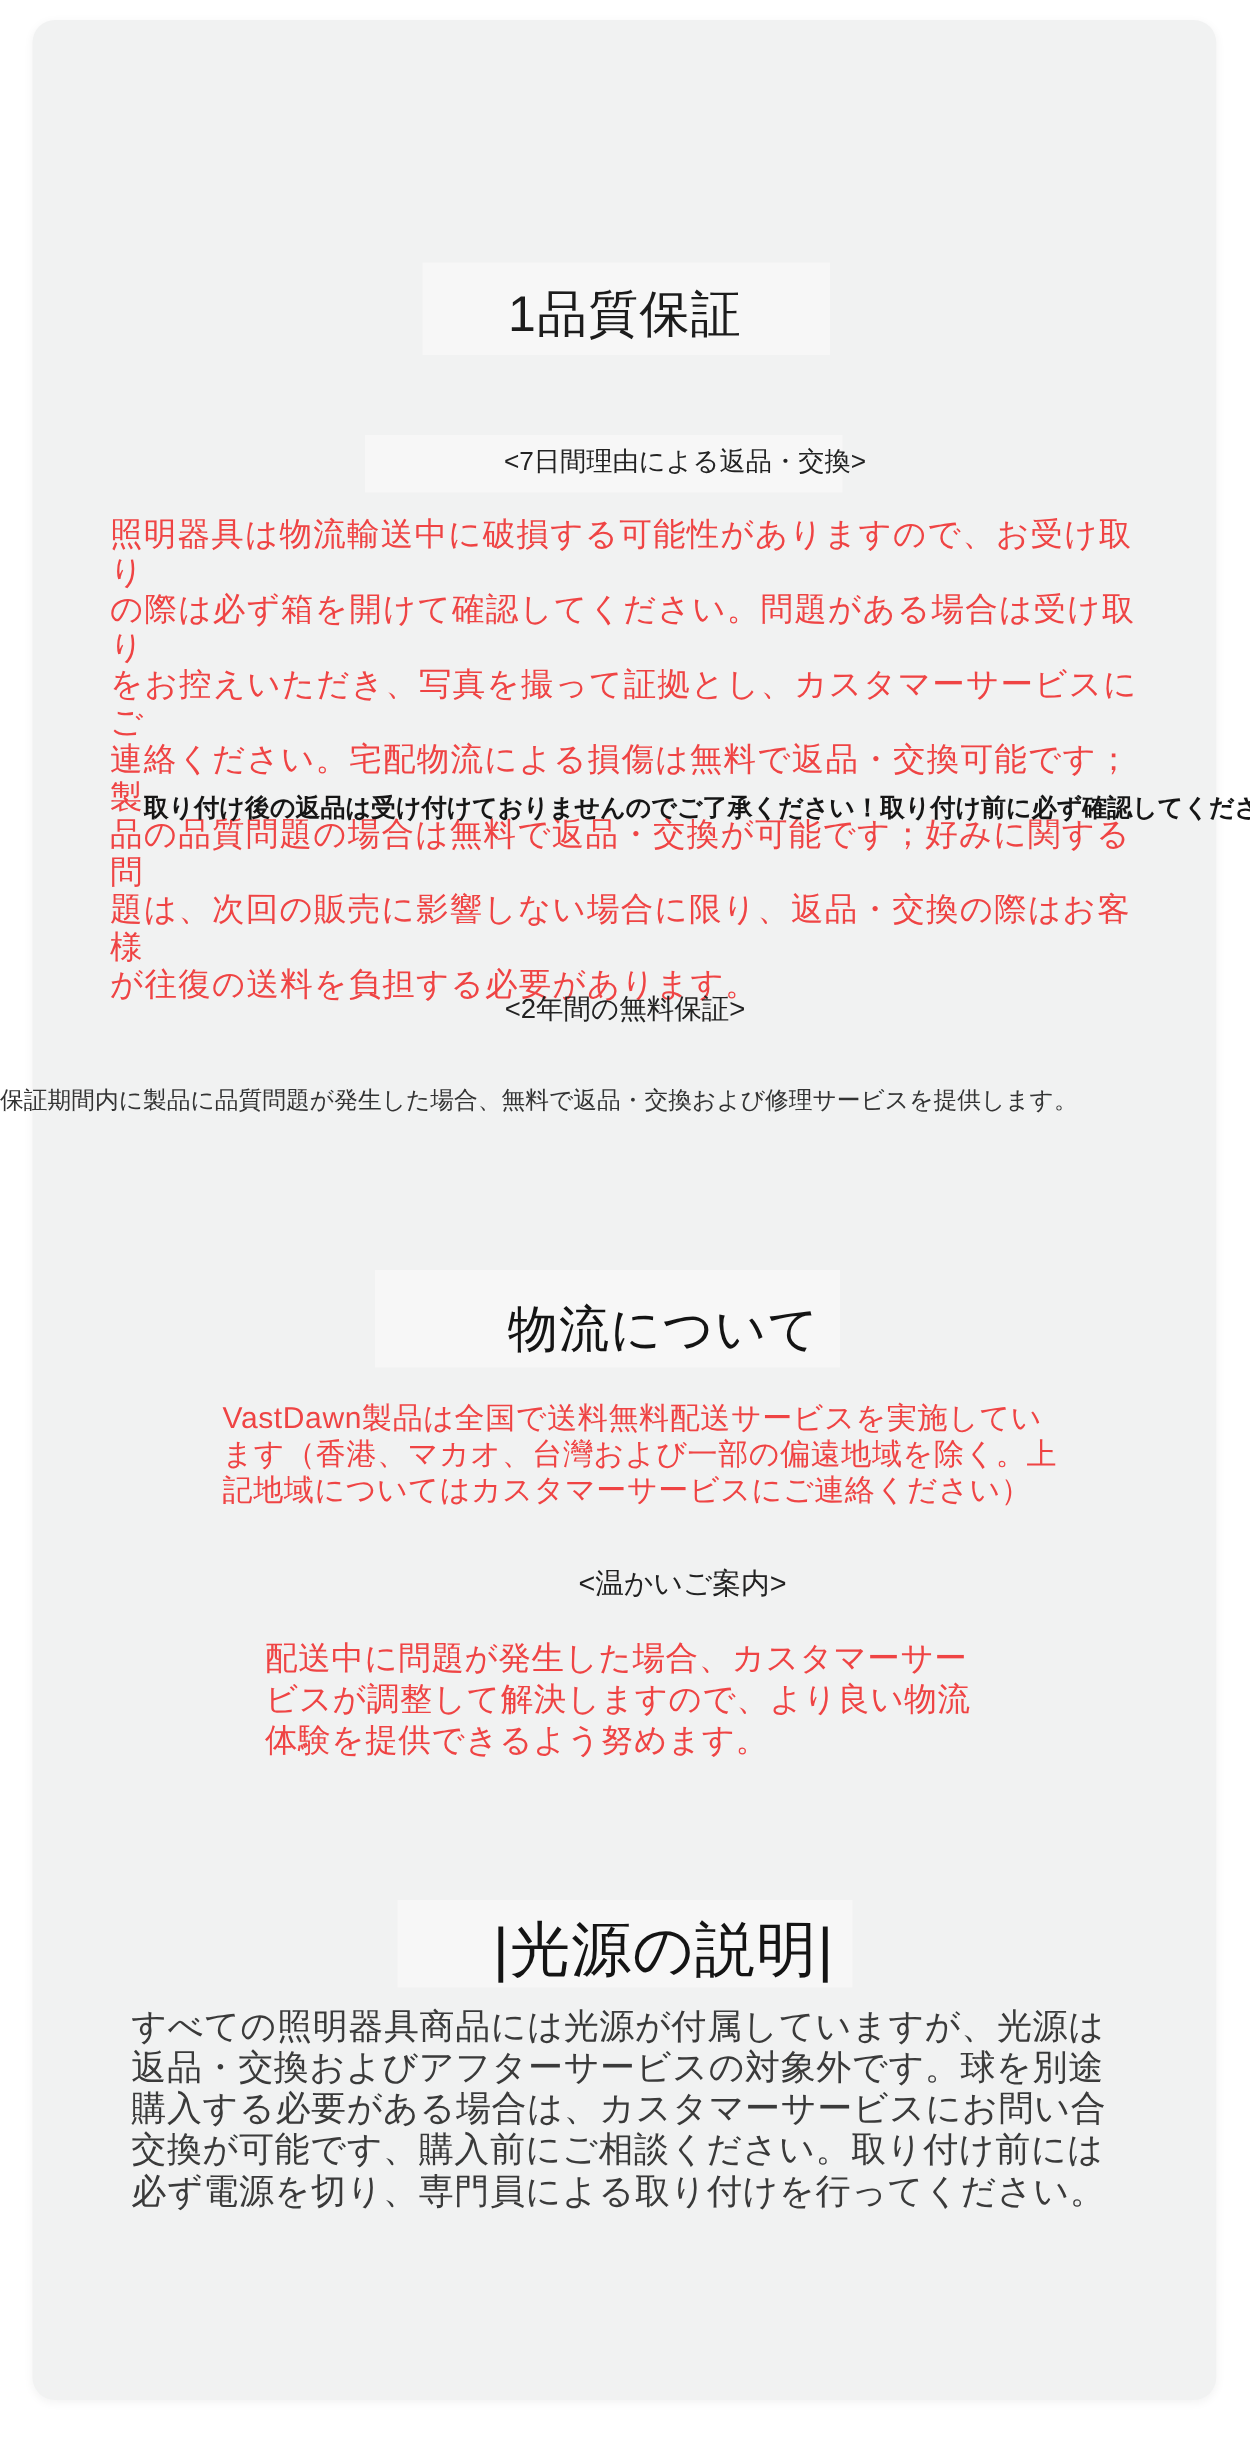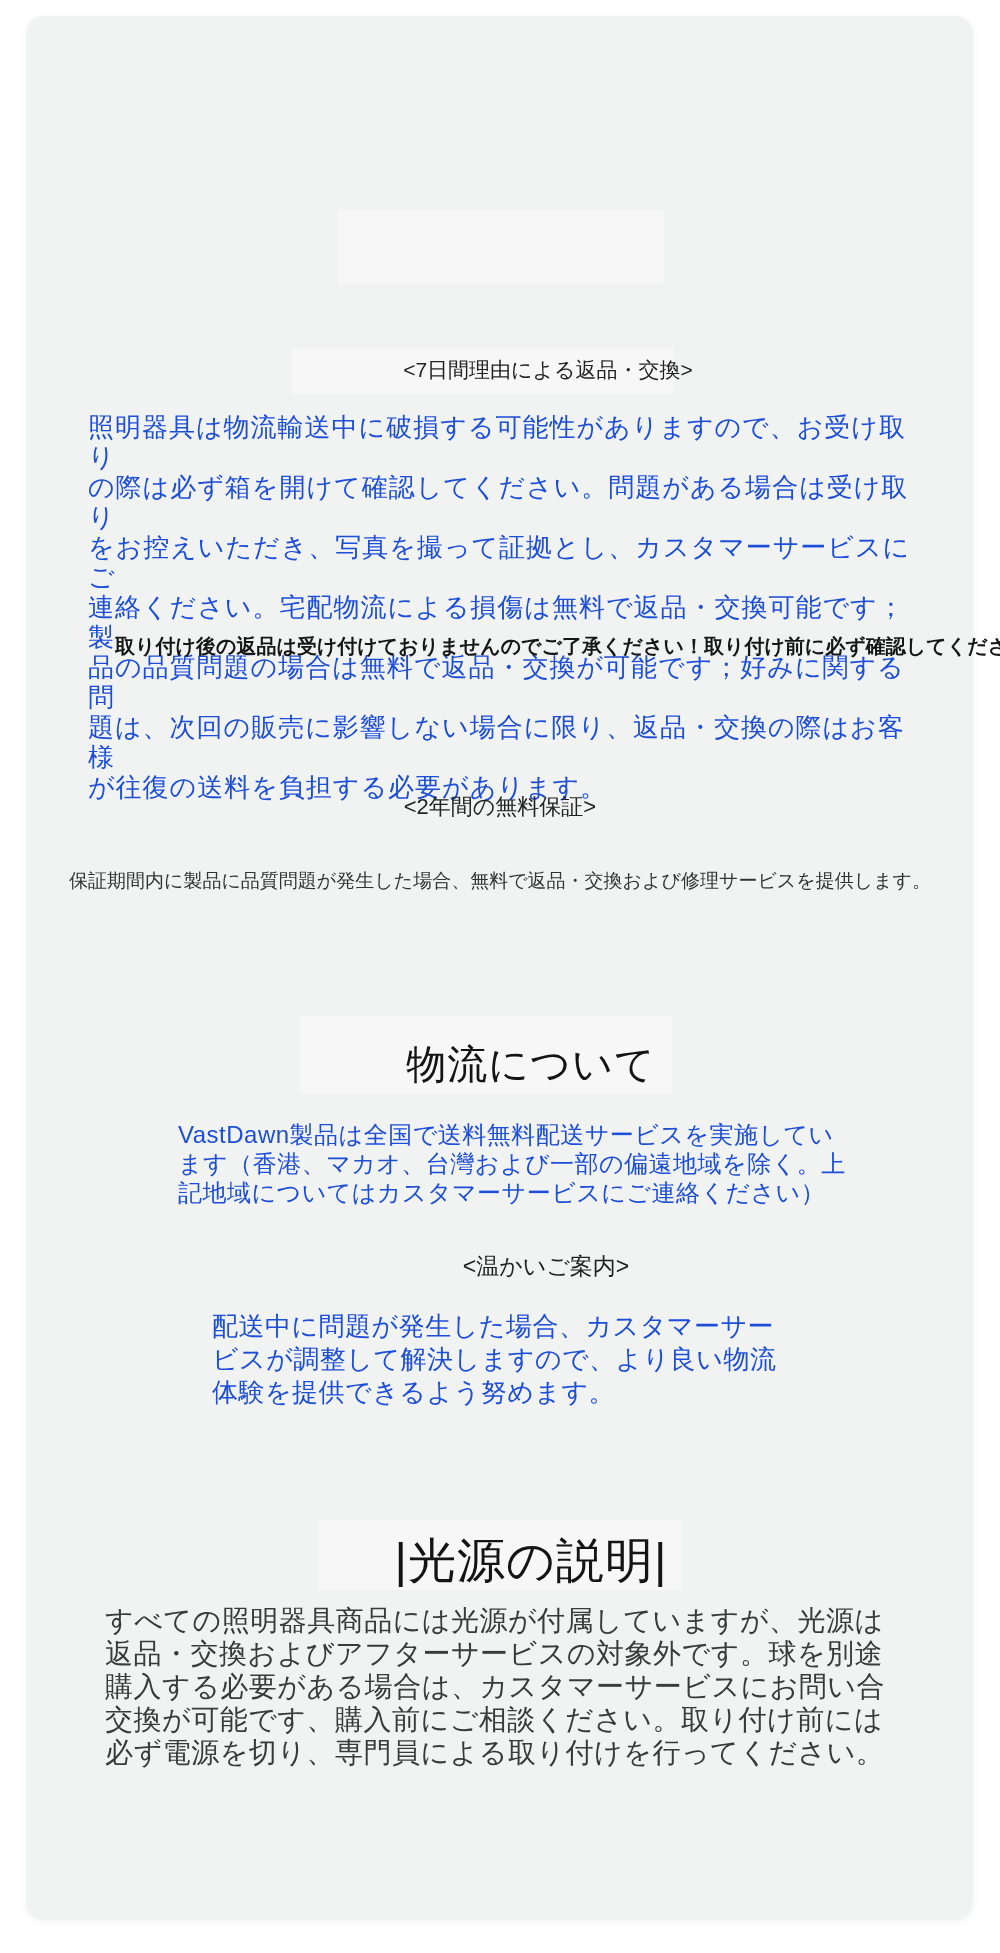--- a/index.html
+++ b/index.html
@@ -48,21 +48,21 @@
     padding-left: 31px;
   }
   .sub-heading {
     text-align: center;
     color: #222222;
     font-size: 21px;
     font-weight: 500;
     line-height: 1.3;
   }
   .body-text {
-    color: #1d4ed8;
+    color: #ef4444;
     white-space: pre-line;
   }
 
   .quality-para {
     position: absolute;
     left: 88px; top: 412px;
     width: 830px;
     font-size: 26px;
     line-height: 30px;
     letter-spacing: 1px;
@@ -72,21 +72,20 @@
     left: 115px; top: 633px;
     width: 885px;
     font-size: 20px;
     font-weight: 700;
     color: #161616;
     white-space: nowrap;
   }
   .warranty-heading { top: 793px; font-size: 22px; }
   .warranty-text {
     top: 869px;
-    text-align: center;
     color: #333333;
     font-size: 19px;
     line-height: 1.3;
   }
 
   .shipping-para {
     position: absolute;
     left: 178px; top: 1120px;
     width: 670px;
     font-size: 24px;
@@ -118,20 +117,21 @@
 
 <div class="page">
 
   <div class="card" style="background: rgb(241, 242, 242);"></div>
 
   <div class="hl-strip" style="left:338px; top:210px; width:326px; height:74px;"></div>
   <div class="hl-strip" style="left:292px; top:348px; width:382px; height:46px;"></div>
   <div class="hl-strip" style="left:300px; top:1016px; width:372px; height:78px;"></div>
   <div class="hl-strip" style="left:318px; top:1520px; width:364px; height:70px;"></div>
 
+  <div class="abs section-title" style="top:228px;">1品質保証</div>
 
   <div class="abs sub-heading" style="top:356px;padding-left:48px;">&lt;7日間理由による返品・交換&gt;</div>
 
   <div class="quality-para body-text">照明器具は物流輸送中に破損する可能性がありますので、お受け取り
 の際は必ず箱を開けて確認してください。問題がある場合は受け取り
 をお控えいただき、写真を撮って証拠とし、カスタマーサービスにご
 連絡ください。宅配物流による損傷は無料で返品・交換可能です；製
 品の品質問題の場合は無料で返品・交換が可能です；好みに関する問
 題は、次回の販売に影響しない場合に限り、返品・交換の際はお客様
 が往復の送料を負担する必要があります。</div>

